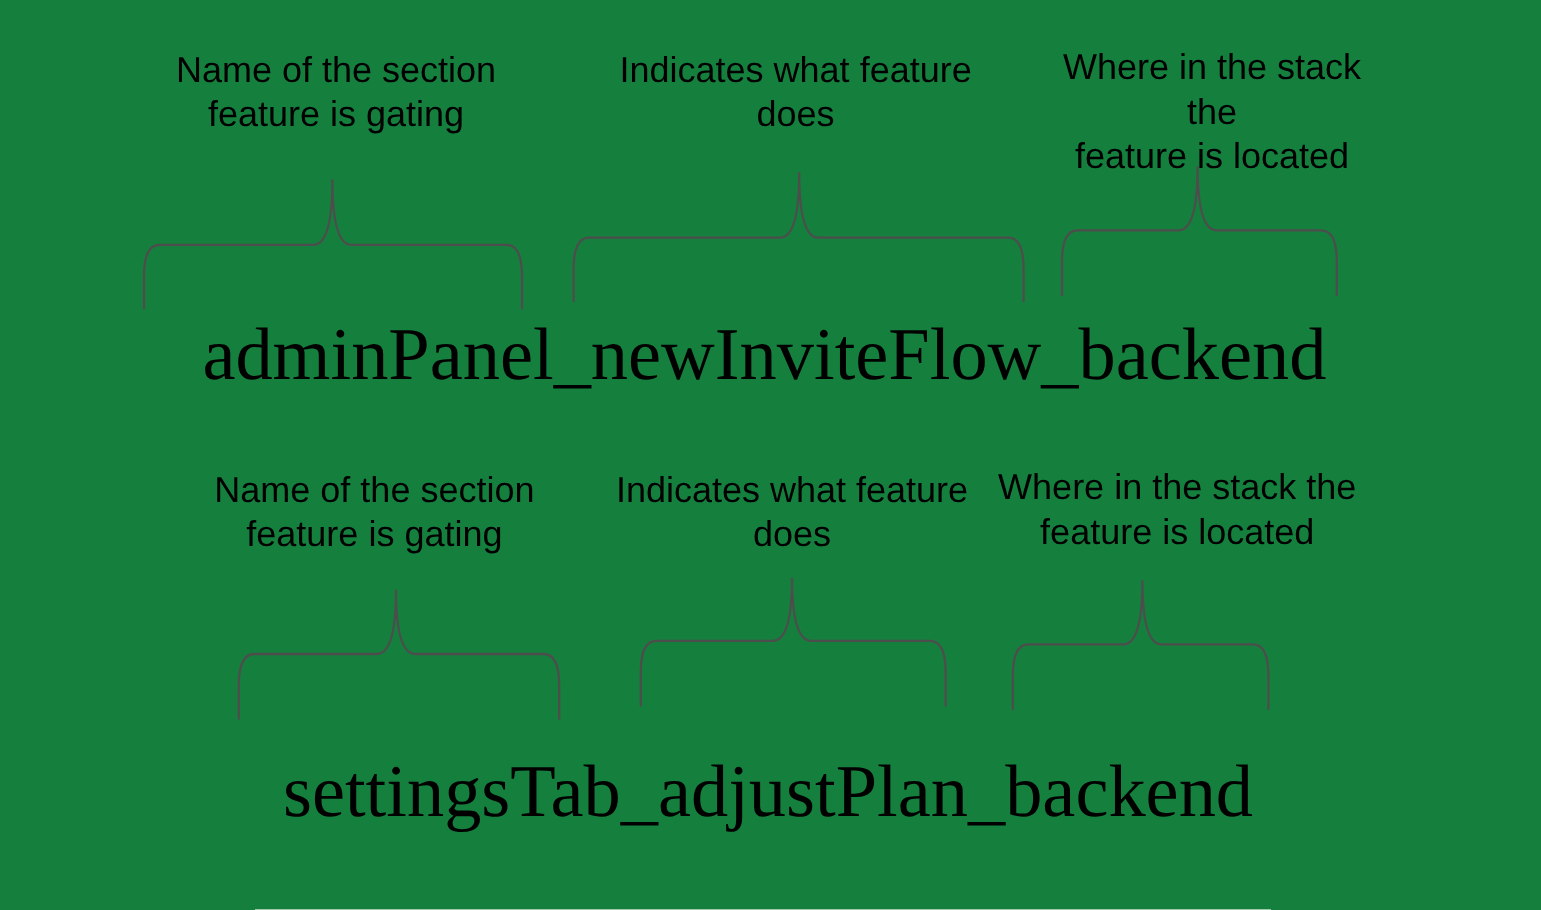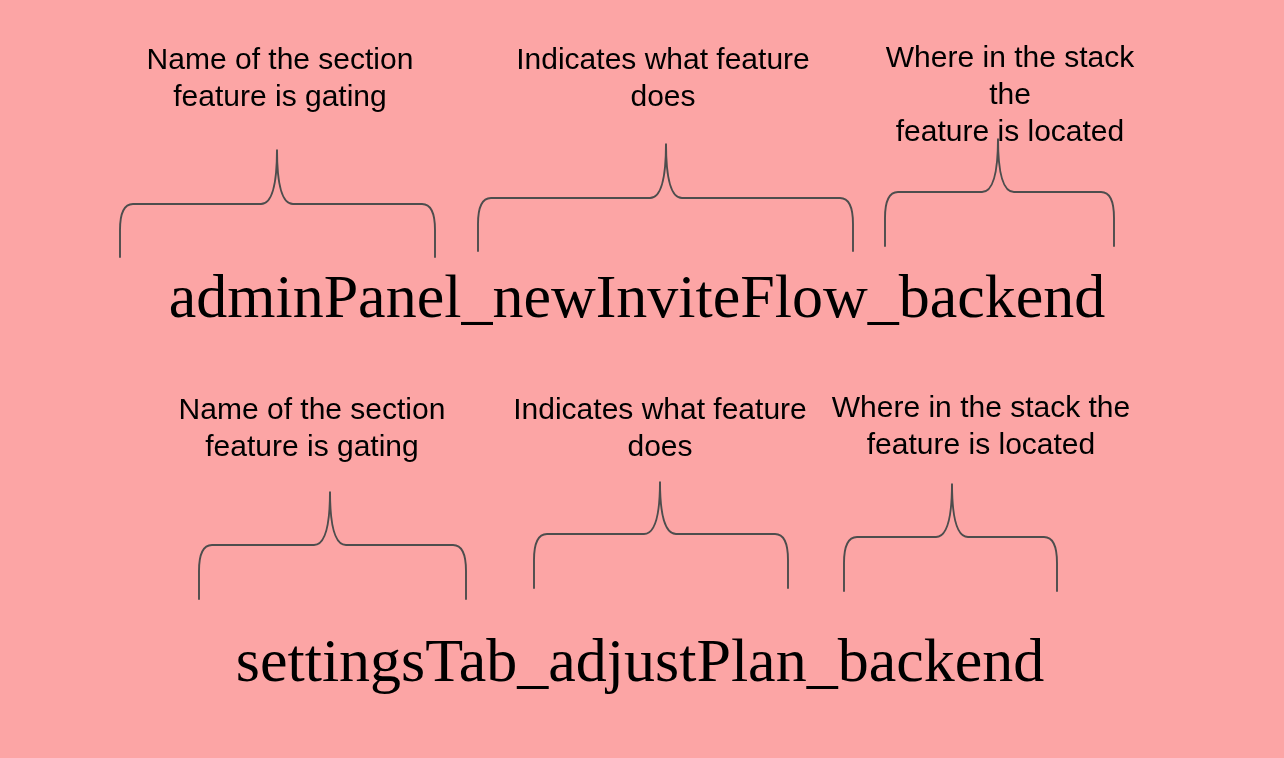--- a/index.html
+++ b/index.html
@@ -1,20 +1,20 @@
 <!DOCTYPE html>
 <html><head>
 <meta charset="utf-8">
 <style>
   html, body { margin: 0; padding: 0; background: #ffffff; }
   .canvas {
     position: relative;
     width: 1284px;
     height: 758px;
-    background: #fca5a5;
+    background: #15803d;
     overflow: hidden;
     font-family: "Liberation Sans", "DejaVu Sans", sans-serif;
     color: #000000;
   }
   .callout {
     position: absolute;
     transform: translateX(-50%);
     font-size: 30px;
     line-height: 37px;
     text-align: center;

